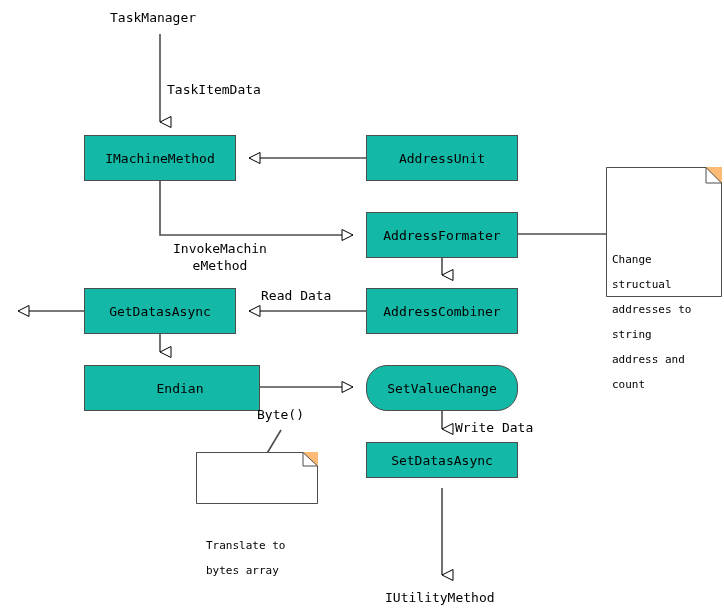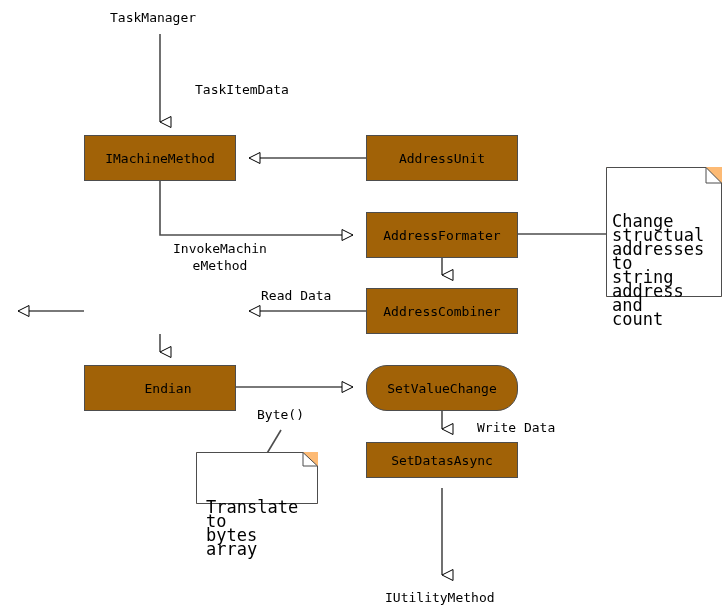--- a/index.html
+++ b/index.html
@@ -20,43 +20,43 @@
     position: absolute;
     left: 0;
     top: 0;
     width: 724px;
     height: 614px;
   }
   .node {
     position: absolute;
     box-sizing: border-box;
     border: 1px solid #4d4d4d;
-    background: #a16207;
+    background: #14b8a6;
     display: flex;
     align-items: center;
     justify-content: center;
     font-size: 13px;
     color: #000000;
     letter-spacing: 0px;
     white-space: nowrap;
   }
   .free-label {
     position: absolute;
     font-size: 13px;
     color: #000000;
     white-space: pre;
     line-height: 17px;
   }
   .note {
     position: absolute;
     box-sizing: border-box;
     background: #fdba74;
-    font-size: 17px;
+    font-size: 11px;
     color: #000000;
-    line-height: 14px;
+    line-height: 25px;
     white-space: pre-wrap;
   }
   .note .note-text {
     position: relative;
     z-index: 2;
     display: block;
   }
   .note-svg {
     position: absolute;
     left: 0;
@@ -119,47 +119,50 @@
   </div>
 
   <div class="node" style="left:366px; top:212px; width:152px; height:46px;">
     <span>AddressFormater</span>
   </div>
 
   <div class="node" style="left:366px; top:288px; width:152px; height:46px;">
     <span>AddressCombiner</span>
   </div>
 
+  <div class="node" style="left:84px; top:288px; width:152px; height:46px;">
+    <span>GetDatasAsync</span>
+  </div>
 
-  <div class="node" style="left:84px; top:365px; width:152px; height:46px;padding-left:16px;">
+  <div class="node" style="left:84px; top:365px; width:176px; height:46px;padding-left:16px;">
     <span>Endian</span>
   </div>
 
   <div class="node" style="left:366px; top:365px; width:152px; height:46px;border-radius:21px;">
     <span>SetValueChange</span>
   </div>
 
   <div class="node" style="left:366px; top:442px; width:152px; height:36px;">
     <span>SetDatasAsync</span>
   </div>
 
   <div class="free-label" style="left:110px; top:9px;">TaskManager</div>
 
   <div class="free-label" style="left:385px; top:589px;">IUtilityMethod</div>
 
-  <div class="free-label" style="left:167px; top:81px;margin-left:28px;">TaskItemData</div>
+  <div class="free-label" style="left:167px; top:81px;">TaskItemData</div>
 
   <div class="free-label" style="left:166px; top:240px; text-align:center; width:108px;">InvokeMachin
 eMethod</div>
 
   <div class="free-label" style="left:261px; top:287px;">Read Data</div>
 
   <div class="free-label" style="left:257px; top:398px;margin-top:8px;">Byte()</div>
 
-  <div class="free-label" style="left:455px; top:419px;padding-left:22px;">Write Data</div>
+  <div class="free-label" style="left:455px; top:419px;">Write Data</div>
 
 
   <div class="note" style="left:606px; top:167px; width:116px; height:130px;">
     <svg class="note-svg" width="116" height="130" viewBox="0 0 116 130" xmlns="http://www.w3.org/2000/svg">
       <path d="M 0.5 0.5 L 100 0.5 L 115.5 16 L 115.5 129.5 L 0.5 129.5 Z" fill="#ffffff" stroke="#4d4d4d" stroke-width="1"></path>
       <path d="M 100 0.5 L 100 16 L 115.5 16" fill="none" stroke="#4d4d4d" stroke-width="1"></path>
     </svg>
     <span class="note-text" style="padding:5px 6px 0 6px;">Change
 structual
 addresses to

